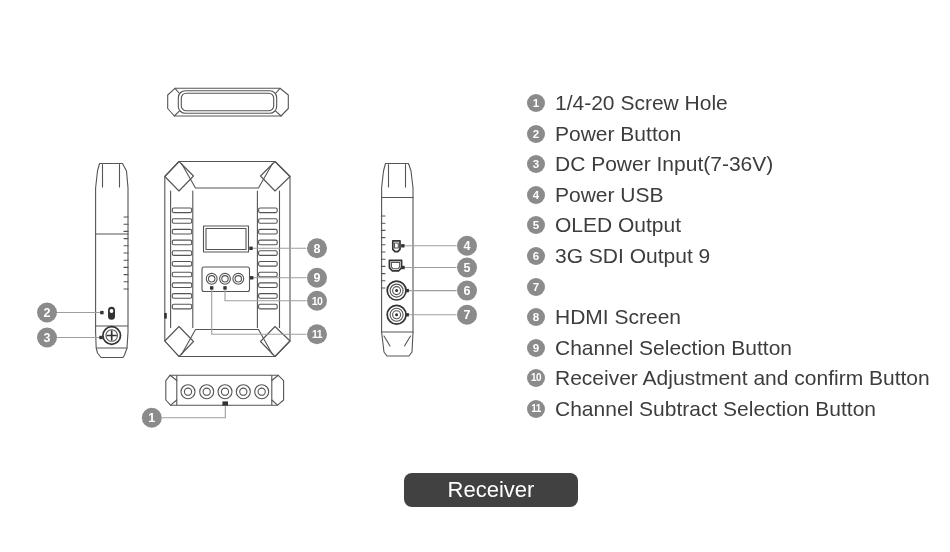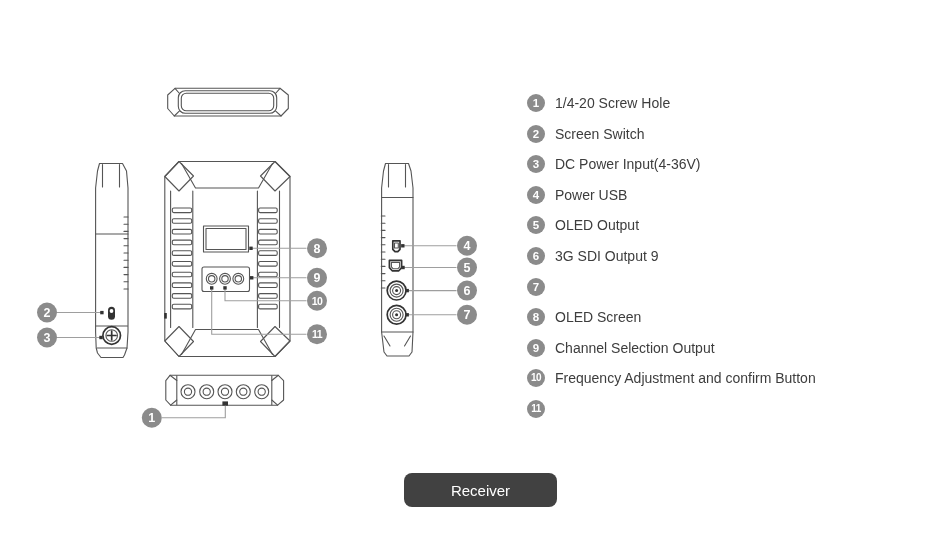--- a/index.html
+++ b/index.html
@@ -22,29 +22,29 @@
   
   .legend{position:absolute;left:527px;top:88px;}
   .legend-row{display:flex;align-items:center;height:30.56px;}
   .legend-badge{
     flex:0 0 18px;width:18px;height:18px;border-radius:50%;
     background:var(--badge,#8b8b8b);color:#fff;
     font-size:11.5px;font-weight:bold;line-height:18px;text-align:center;
   }
   .legend-badge.two{font-size:10px;letter-spacing:-0.5px;}
   .legend-label{
-    margin-left:10px;font-size:14px;color:var(--legend-text,#3d3d3d);
+    margin-left:10px;font-size:21px;color:var(--legend-text,#3d3d3d);
     white-space:nowrap;
   }
 
   
   .receiver{
-    position:absolute;left:404px;top:473px;width:153px;height:34px;
+    position:absolute;left:404px;top:473px;width:174px;height:34px;
     background:var(--receiver-bg,#414141);border-radius:8px;
-    color:var(--receiver-text,#fff);font-size:15px;
+    color:var(--receiver-text,#fff);font-size:22px;
     display:flex;align-items:center;justify-content:center;cursor:pointer;
   }
 </style>
 </head>
 <body>
 
 <div class="page">
 
   <svg class="diagram" viewBox="0 0 520 552">
 
@@ -260,53 +260,54 @@
     </g>
   </svg>
 
   <div class="legend">
     <div class="legend-row">
       <span class="legend-badge">1</span>
       <span class="legend-label">1/4-20 Screw Hole</span>
     </div>
     <div class="legend-row">
       <span class="legend-badge">2</span>
-      <span class="legend-label">Screen Switch</span>
+      <span class="legend-label">Power Button</span>
     </div>
     <div class="legend-row">
       <span class="legend-badge">3</span>
-      <span class="legend-label">DC Power Input(4-36V)</span>
+      <span class="legend-label">DC Power Input(7-36V)</span>
     </div>
     <div class="legend-row">
       <span class="legend-badge">4</span>
       <span class="legend-label">Power USB</span>
     </div>
     <div class="legend-row">
       <span class="legend-badge">5</span>
       <span class="legend-label">OLED Output</span>
     </div>
     <div class="legend-row">
       <span class="legend-badge">6</span>
       <span class="legend-label">3G SDI Output 9</span>
     </div>
     <div class="legend-row">
       <span class="legend-badge">7</span>
     </div>
     <div class="legend-row">
       <span class="legend-badge">8</span>
-      <span class="legend-label">OLED Screen</span>
+      <span class="legend-label">HDMI Screen</span>
     </div>
     <div class="legend-row">
       <span class="legend-badge">9</span>
-      <span class="legend-label">Channel Selection Output</span>
+      <span class="legend-label">Channel Selection Button</span>
     </div>
     <div class="legend-row">
       <span class="legend-badge two">10</span>
-      <span class="legend-label">Frequency Adjustment and confirm Button</span>
+      <span class="legend-label">Receiver Adjustment and confirm Button</span>
     </div>
     <div class="legend-row">
       <span class="legend-badge two">11</span>
+      <span class="legend-label">Channel Subtract Selection Button</span>
     </div>
   </div>
 
   <div class="receiver">Receiver</div>
 
 </div>
 
 </body></html>

